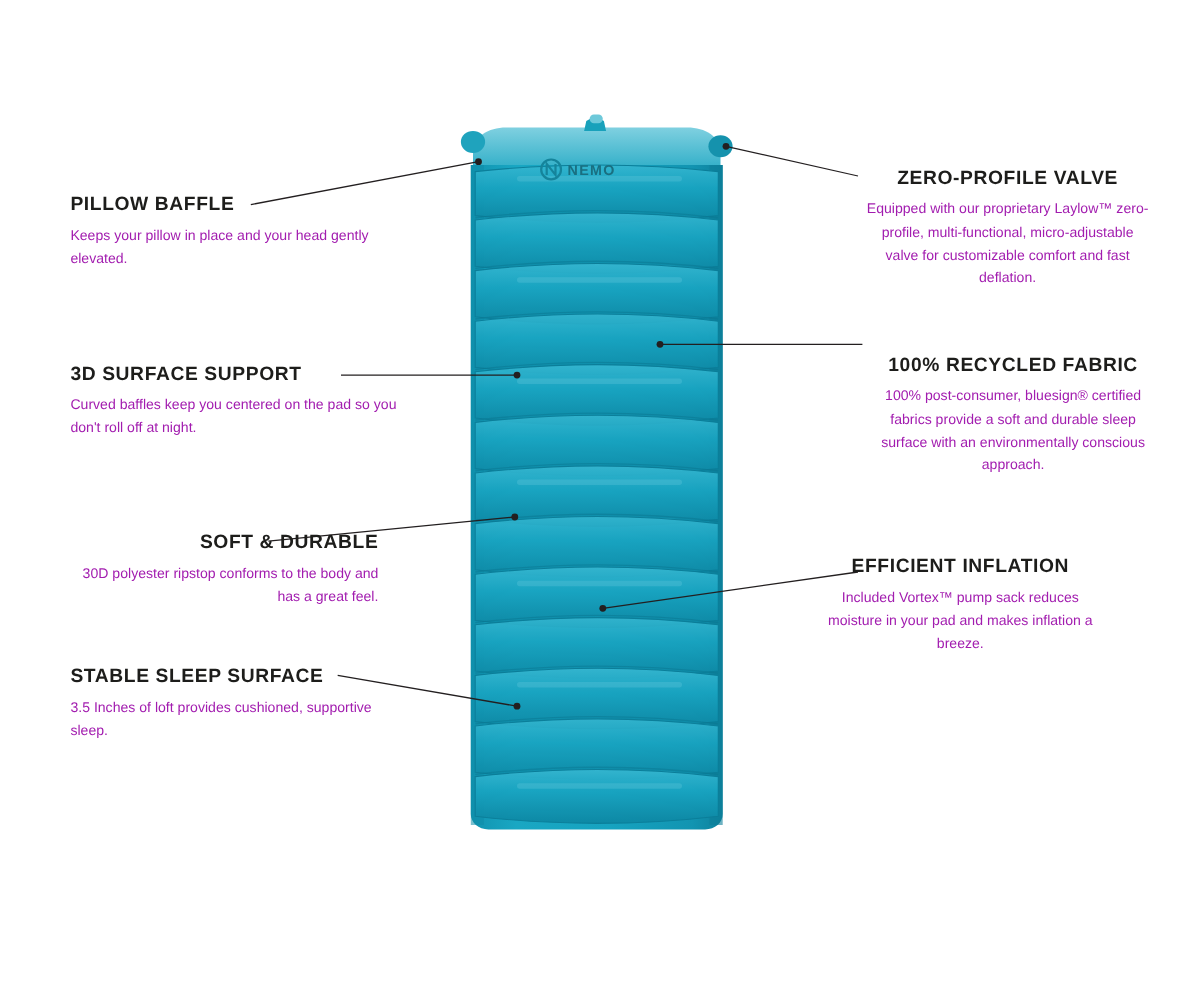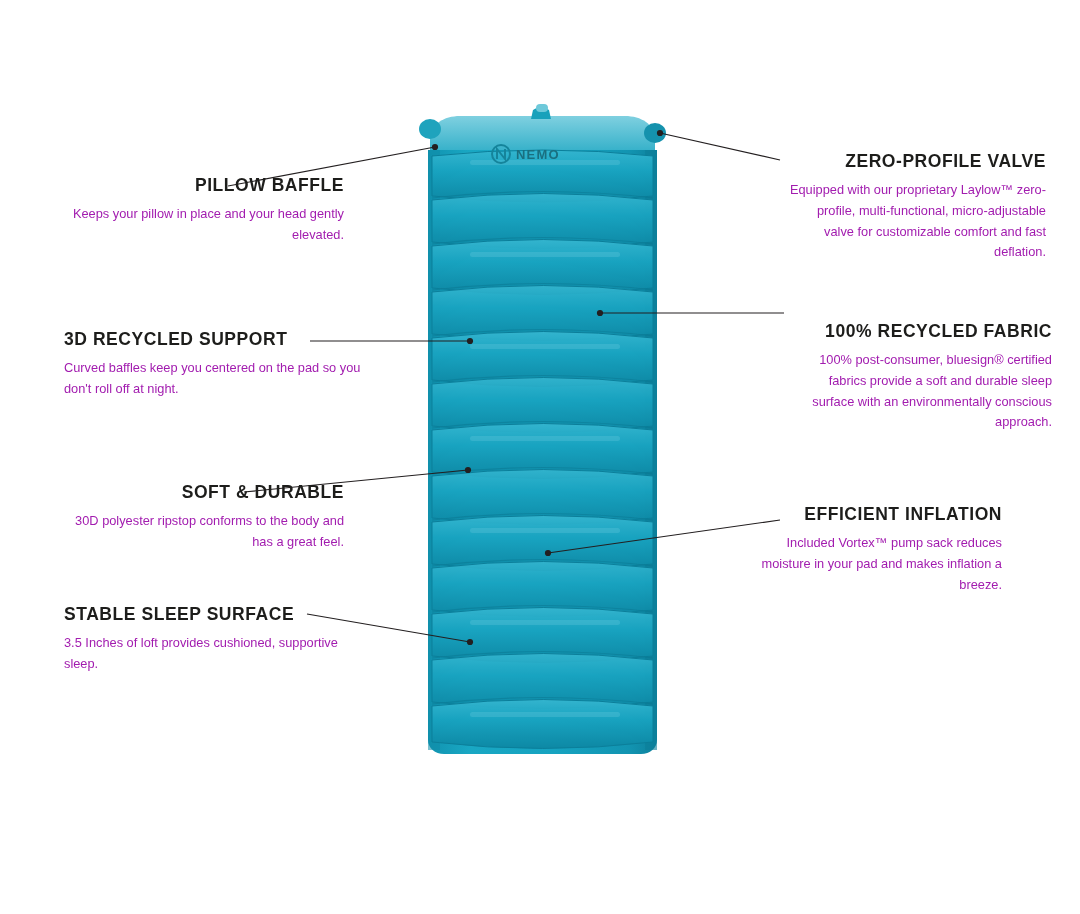--- a/index.html
+++ b/index.html
@@ -30,24 +30,24 @@
     white-space: nowrap;
   }
   .callout .c-body {
     font-size: 12.8px;
     line-height: 1.62;
     color: #a21caf;
     margin: 0;
     font-weight: 400;
   }
   .callout.left { text-align: left; }
-  .callout.right { text-align: right; }
+  .callout.right { text-align: center; }
 
   
-  #co-pillow      { left: 64px;  top: 176px; width: 280px; text-align: right; }
+  #co-pillow      { left: 64px;  top: 176px; width: 280px; }
   #co-cradling    { left: 64px;  top: 330px; width: 300px; }
   #co-soft        { left: 64px;  top: 483px; width: 280px; text-align: right; }
   #co-stable      { left: 64px;  top: 605px; width: 290px; }
 
   #co-valve       { left: 786px; top: 152px; width: 260px; }
   #co-fabric      { left: 790px; top: 302px; width: 262px; margin-top: 20px; }
   #co-inflation   { left: 744px; top: 505px; width: 258px; }
 
   
   #art {
@@ -191,21 +191,21 @@
       <circle cx="470" cy="642" r="3.1"></circle>
     </g>
   </svg>
 
   <div class="callout left" id="co-pillow">
     <p class="c-title">PILLOW BAFFLE</p>
     <p class="c-body">Keeps your pillow in place and your head gently elevated.</p>
   </div>
 
   <div class="callout left" id="co-cradling">
-    <p class="c-title">3D RECYCLED SUPPORT</p>
+    <p class="c-title">3D SURFACE SUPPORT</p>
     <p class="c-body">Curved baffles keep you centered on the pad so you don't roll off at night.</p>
   </div>
 
   <div class="callout left" id="co-soft">
     <p class="c-title">SOFT &amp; DURABLE</p>
     <p class="c-body">30D polyester ripstop conforms to the body and has a great feel.</p>
   </div>
 
   <div class="callout left" id="co-stable">
     <p class="c-title">STABLE SLEEP SURFACE</p>

